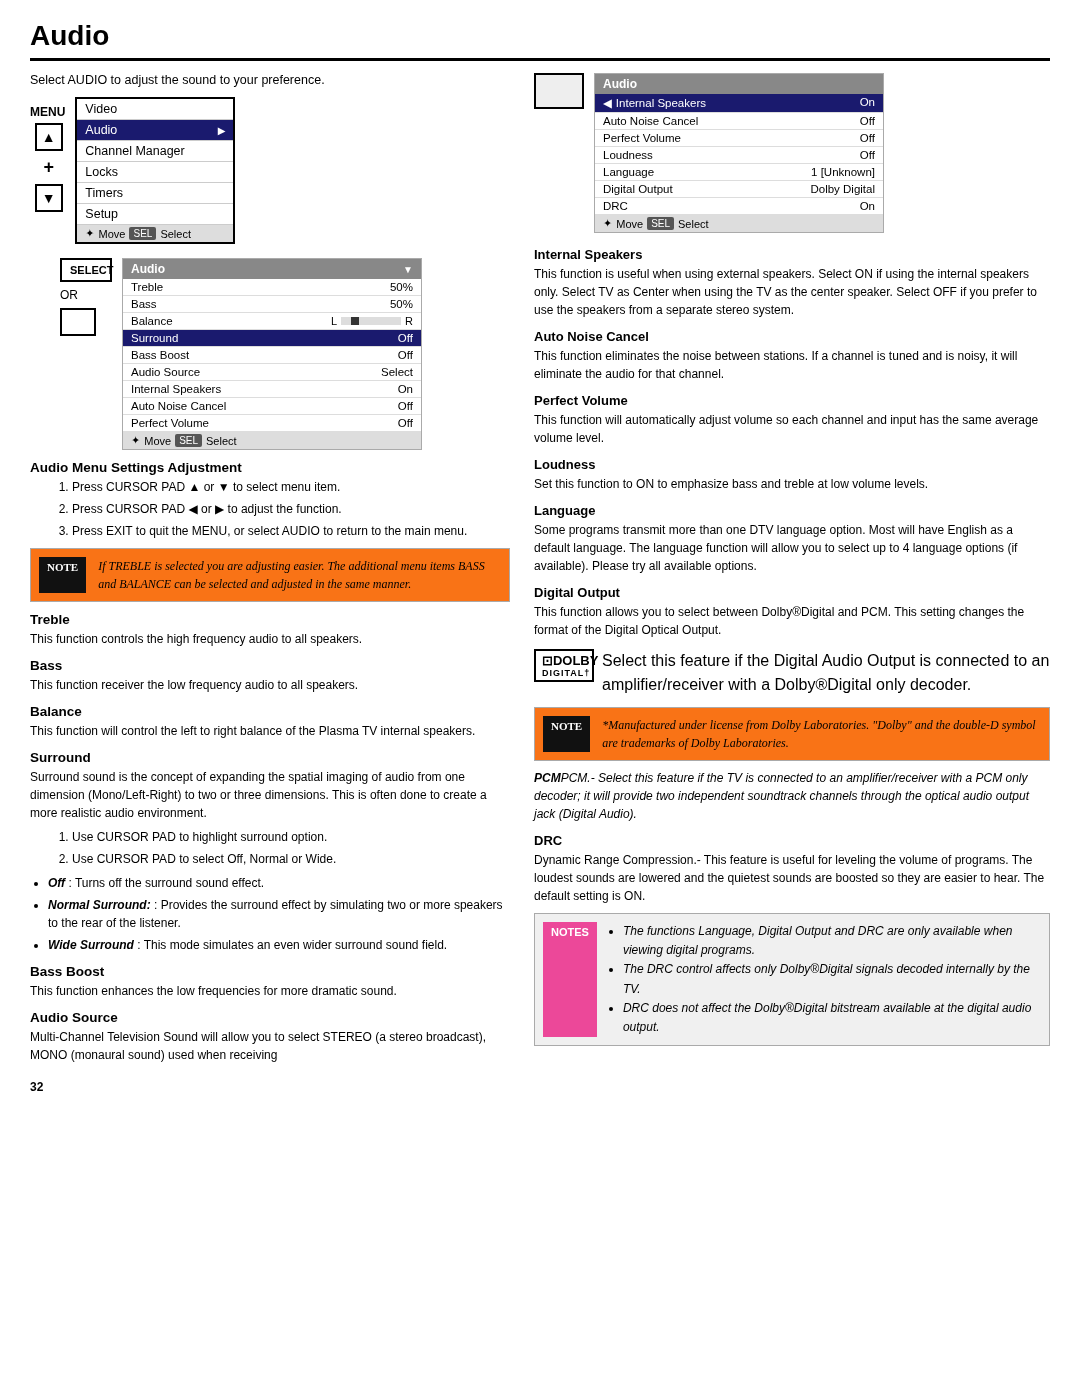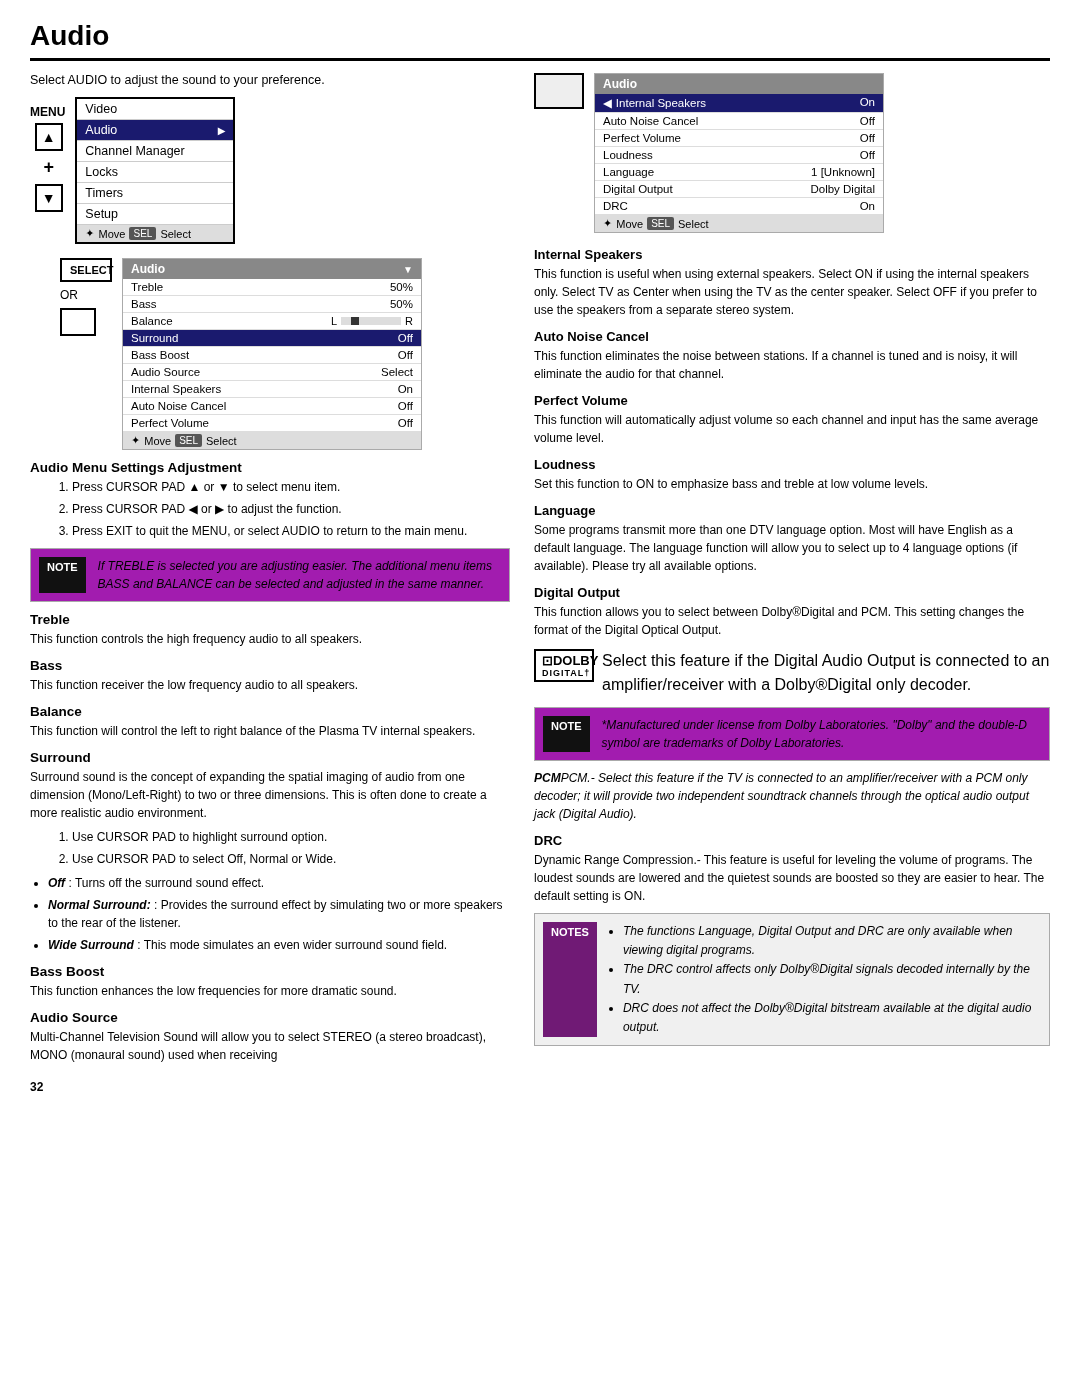--- a/index.html
+++ b/index.html
@@ -215,26 +215,27 @@
       background: #111;
       color: #fff;
       padding: 4px 8px;
       display: inline-block;
       font-size: 11px;
       font-weight: bold;
       margin-right: 6px;
       vertical-align: top;
     }
     .note-container {
-      background: #a21caf;
+      background: #f97316;
       border: 1px solid #aaa;
       padding: 8px;
       display: flex;
       gap: 6px;
       margin: 8px 0;
+      font-family: Liberation Serif, serif;
     }
     .note-text {
       font-size: 12px;
       font-style: italic;
       line-height: 1.5;
     }
     
     .num-list {
       margin-left: 18px;
       margin-bottom: 6px;
@@ -320,21 +321,21 @@
       font-weight: bold;
       min-width: 60px;
       text-align: center;
     }
     .dolby-text {
       font-size: 16px;
       line-height: 1.5;
     }
     
     .notes-box {
-      background: #701a75;
+      background: #ec4899;
       color: #fff;
       padding: 4px 8px;
       font-size: 11px;
       font-weight: bold;
       margin-right: 6px;
     }
     .notes-container {
       background: #f0f0f0;
       border: 1px solid #aaa;
       padding: 8px;

